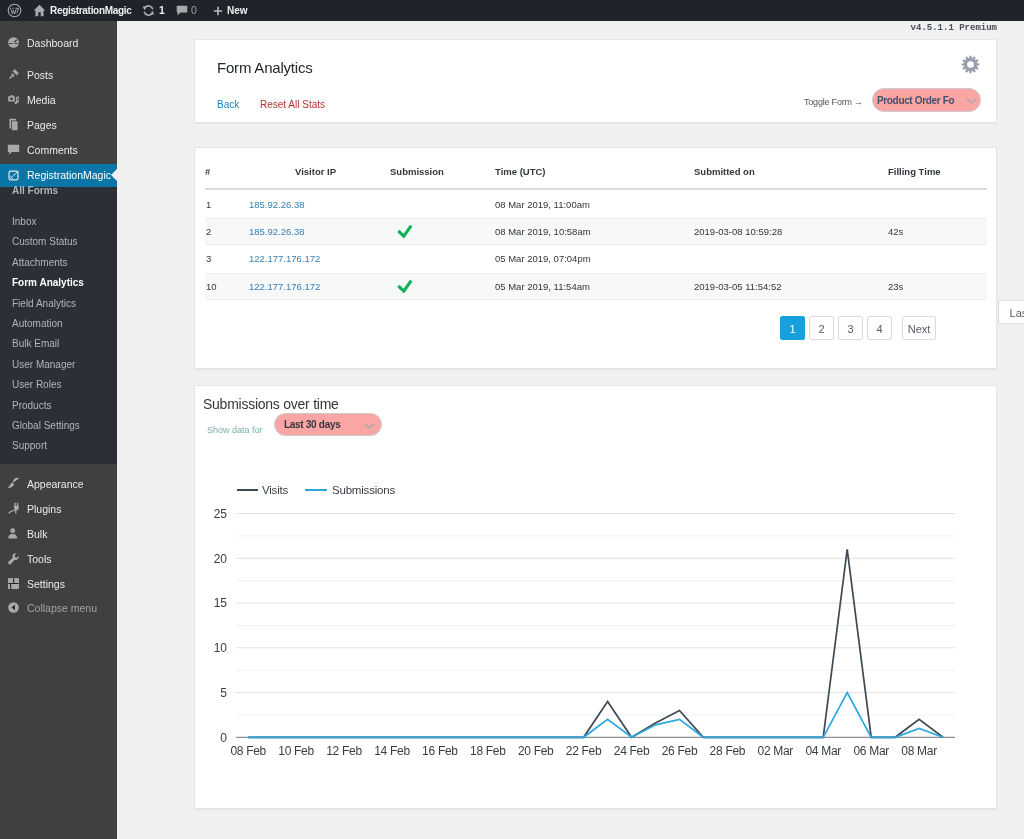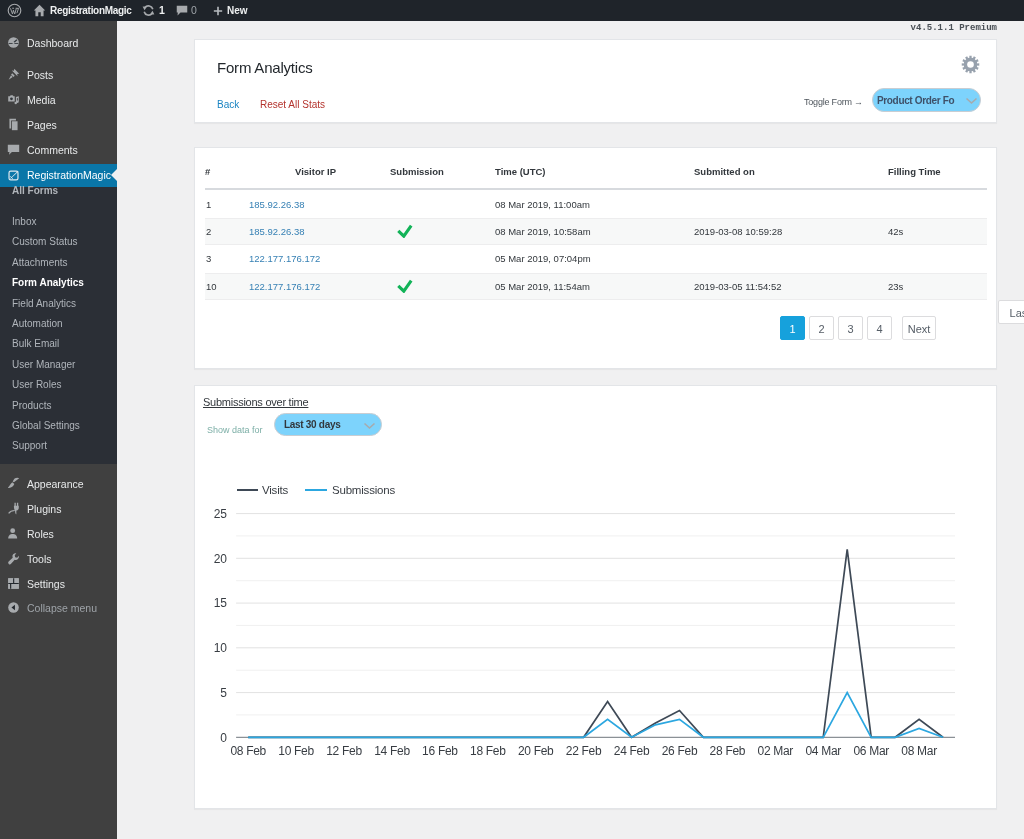--- a/index.html
+++ b/index.html
@@ -10,21 +10,21 @@
   #adminbar { position:absolute; left:0; top:0; width:1024px; height:21px; background:#1f242a; color:#eee; z-index:5; }
   #adminbar .itm { position:absolute; top:0; height:21px; line-height:21px; font-size:10.5px; color:#eef0f1; white-space:nowrap; }
   
   #sidebar { position:absolute; left:0; top:21px; width:117px; height:818px; background:#404040; z-index:4; }
   .mi { position:absolute; left:0; width:117px; height:25px; color:#e8eaeb; font-size:10.5px; }
   .mi .micon { position:absolute; left:7px; top:6px; width:13px; height:13px; }
   .mi .mtxt { position:absolute; left:27px; top:50%; transform:translateY(-50%); }
   .smi { position:absolute; left:12px; width:105px; color:#b0b5bb; font-size:10px; line-height:20.4px; height:20.4px; }
   
   .card { position:absolute; left:194px; width:803px; background:#fff; border:1px solid #e3e5e8; box-shadow:0 1px 1px rgba(0,0,0,.04); }
-  .dd { position:absolute; background:#7dd3fc; border:1px solid #c9cdd2; border-radius:12px; }
+  .dd { position:absolute; background:#fca5a5; border:1px solid #c9cdd2; border-radius:12px; }
 </style>
 </head>
 <body>
 
 <div id="adminbar">
   <svg class="abs" style="left:7px;top:3px" width="15" height="15" viewBox="0 0 20 20">
     <circle cx="10" cy="10" r="8.4" fill="none" stroke="#a7aaad" stroke-width="1.5"></circle>
     <path d="M4.6 7 L7.3 14.6 L8.6 9.6 M6.9 7 L9.4 7 M8.4 9.6 L10.3 14.6 L12.4 7.3 M11.5 7 L14.2 7 M13.6 7.3 L15.4 7 L13.2 13.6" fill="none" stroke="#a7aaad" stroke-width="1.2"></path>
   </svg>
   <svg class="abs" style="left:33px;top:4px" width="13" height="13" viewBox="0 0 16 16">
@@ -122,21 +122,21 @@
         <path d="M8.5 4.5 H14.5 V7 C14.5 9.5 12.5 10.5 11.5 10.5 V15 H11 C9.5 13 10.5 11.5 9.5 10 C8.8 8.9 8.5 7 8.5 4.5 Z" fill="#a7aaad"></path>
         <path d="M9.5 10.5 C7 10.5 4 11 2 14" fill="none" stroke="#a7aaad" stroke-width="1.4"></path>
       </svg>
     <span class="mtxt">Plugins</span>
   </div>
   <div class="mi" style="top:500px;">
     <svg class="micon" viewBox="0 0 16 16">
         <circle cx="7" cy="4.5" r="3" fill="#a7aaad"></circle>
         <path d="M1.5 14 C1.5 10 4 8.5 7 8.5 C10 8.5 12.5 10 12.5 14 Z" fill="#a7aaad"></path>
       </svg>
-    <span class="mtxt">Roles</span>
+    <span class="mtxt">Bulk</span>
   </div>
   <div class="mi" style="top:525px;">
     <svg class="micon" viewBox="0 0 16 16">
         <path d="M14.5 4.5 A4 4 0 0 1 9.5 9.5 L5 14.5 A1.8 1.8 0 0 1 2 11.8 L7 7 A4 4 0 0 1 11.5 1.5 L9.5 4 L10 6.5 L12.5 7 Z" fill="#a7aaad"></path>
       </svg>
     <span class="mtxt">Tools</span>
   </div>
   <div class="mi" style="top:550px;padding-left:28px;">
     <svg class="micon" viewBox="0 0 16 16">
         <path d="M1.5 1.5 H14.5 V14.5 H1.5 Z M1.5 8 H14.5 M8 1.5 V8 M4 8 V14.5" fill="#a7aaad" stroke="#23282d" stroke-width="0"></path>
@@ -217,21 +217,21 @@
 
   <div class="pg abs" style="left:585px;top:168px;width:25px;background:#16a1dc;border-color:#16a1dc;color:#fff;">1</div>
   <div class="pg abs" style="left:614px;top:168px;width:25px;">2</div>
   <div class="pg abs" style="left:643px;top:168px;width:25px;">3</div>
   <div class="pg abs" style="left:672px;top:168px;width:25px;">4</div>
   <div class="pg abs" style="left:707px;top:168px;width:34px;">Next</div>
   <div class="pg abs" style="left:755px;top:152px;width:44px;margin-left:48px;">Last</div>
 </div>
 
 <div class="card" style="top:385px;height:424px;">
-  <div class="abs" style="left:8px;top:9.5px;font-size:11px;letter-spacing:-0.25px;color:#32373c;text-decoration:underline;">Submissions over time</div>
+  <div class="abs" style="left:8px;top:9.5px;font-size:14px;letter-spacing:-0.25px;color:#32373c;">Submissions over time</div>
   <div class="abs" style="left:12px;top:39px;font-size:9px;color:#7dafa7;">Show data for</div>
   <div class="dd" style="left:79px;top:27px;width:108px;height:23px;">
     <span class="abs" style="left:9px;top:5px;font-size:10px;font-weight:bold;letter-spacing:-0.3px;color:#32373c;">Last 30 days</span>
     <svg class="abs" style="left:88px;top:8px" width="13" height="8" viewBox="0 0 13 8">
         <path d="M1.5 1.5 L6.5 6 L11.5 1.5" fill="none" stroke="#a7aaad" stroke-width="1.6"></path>
       </svg>
   </div>
   <svg class="abs" style="left:0;top:90px;" width="803" height="300" viewBox="0 0 803 300">
 
     <line x1="42" y1="14" x2="63" y2="14" stroke="#3e4956" stroke-width="2"></line>

